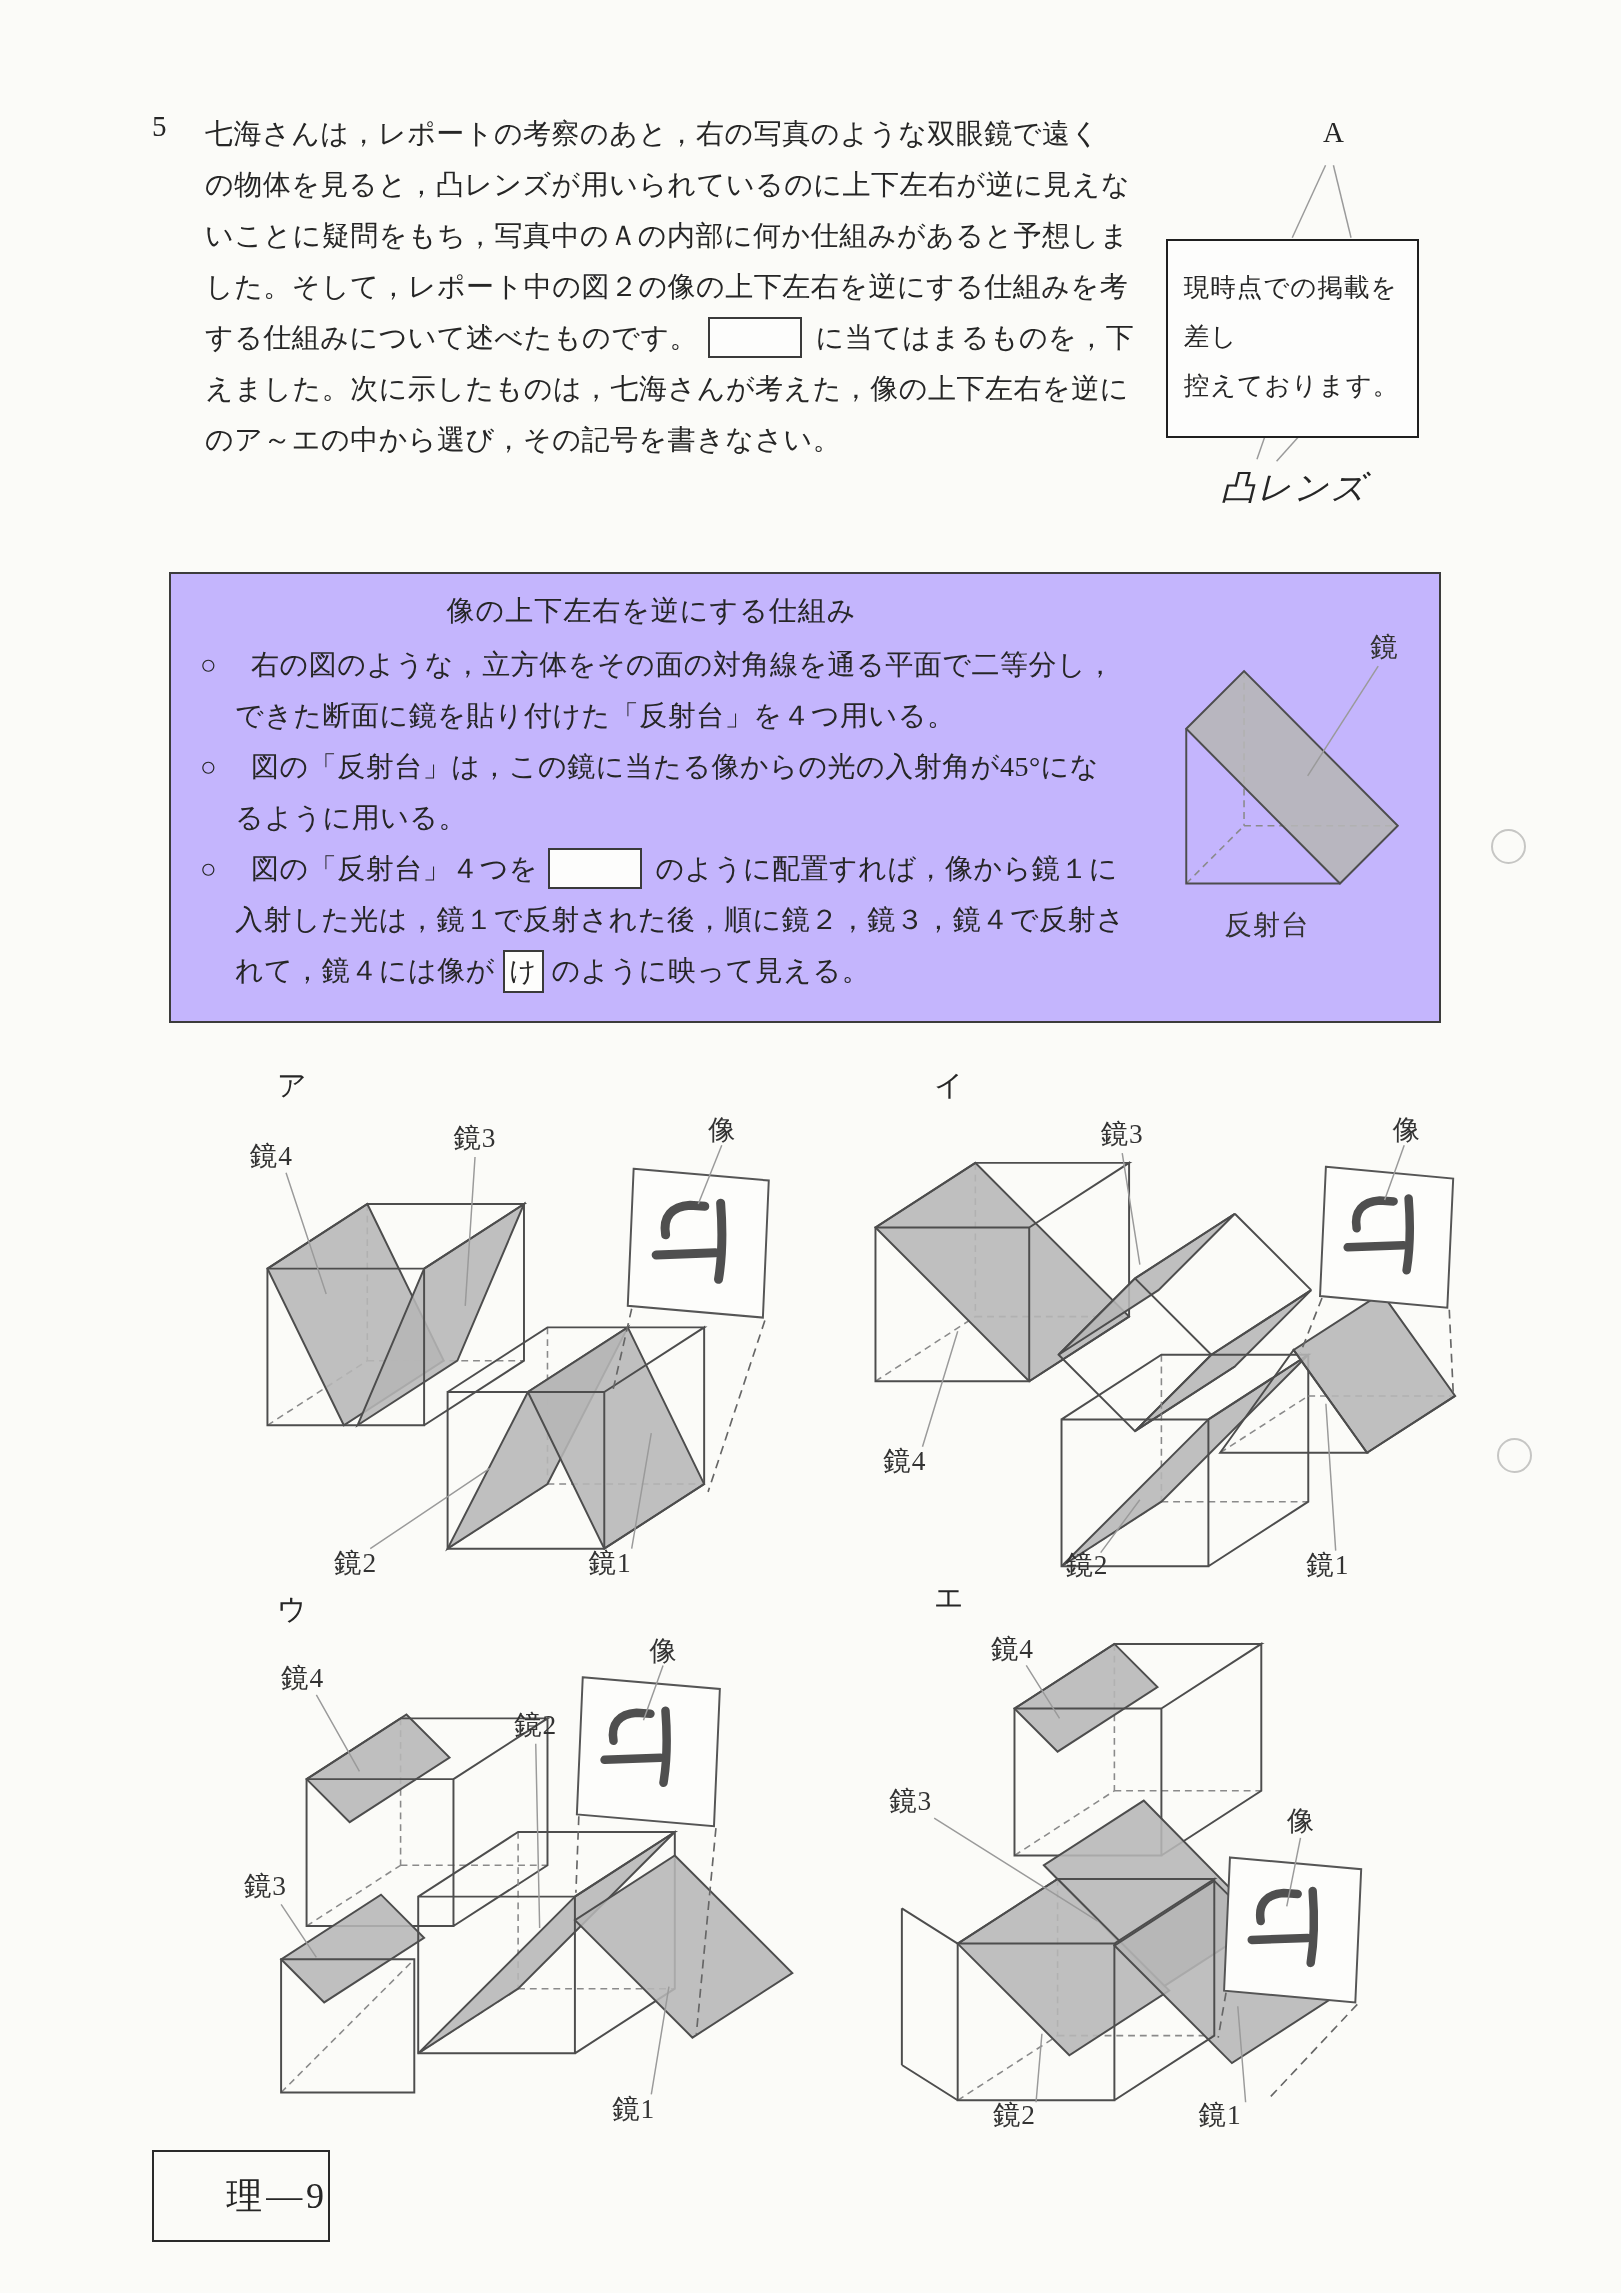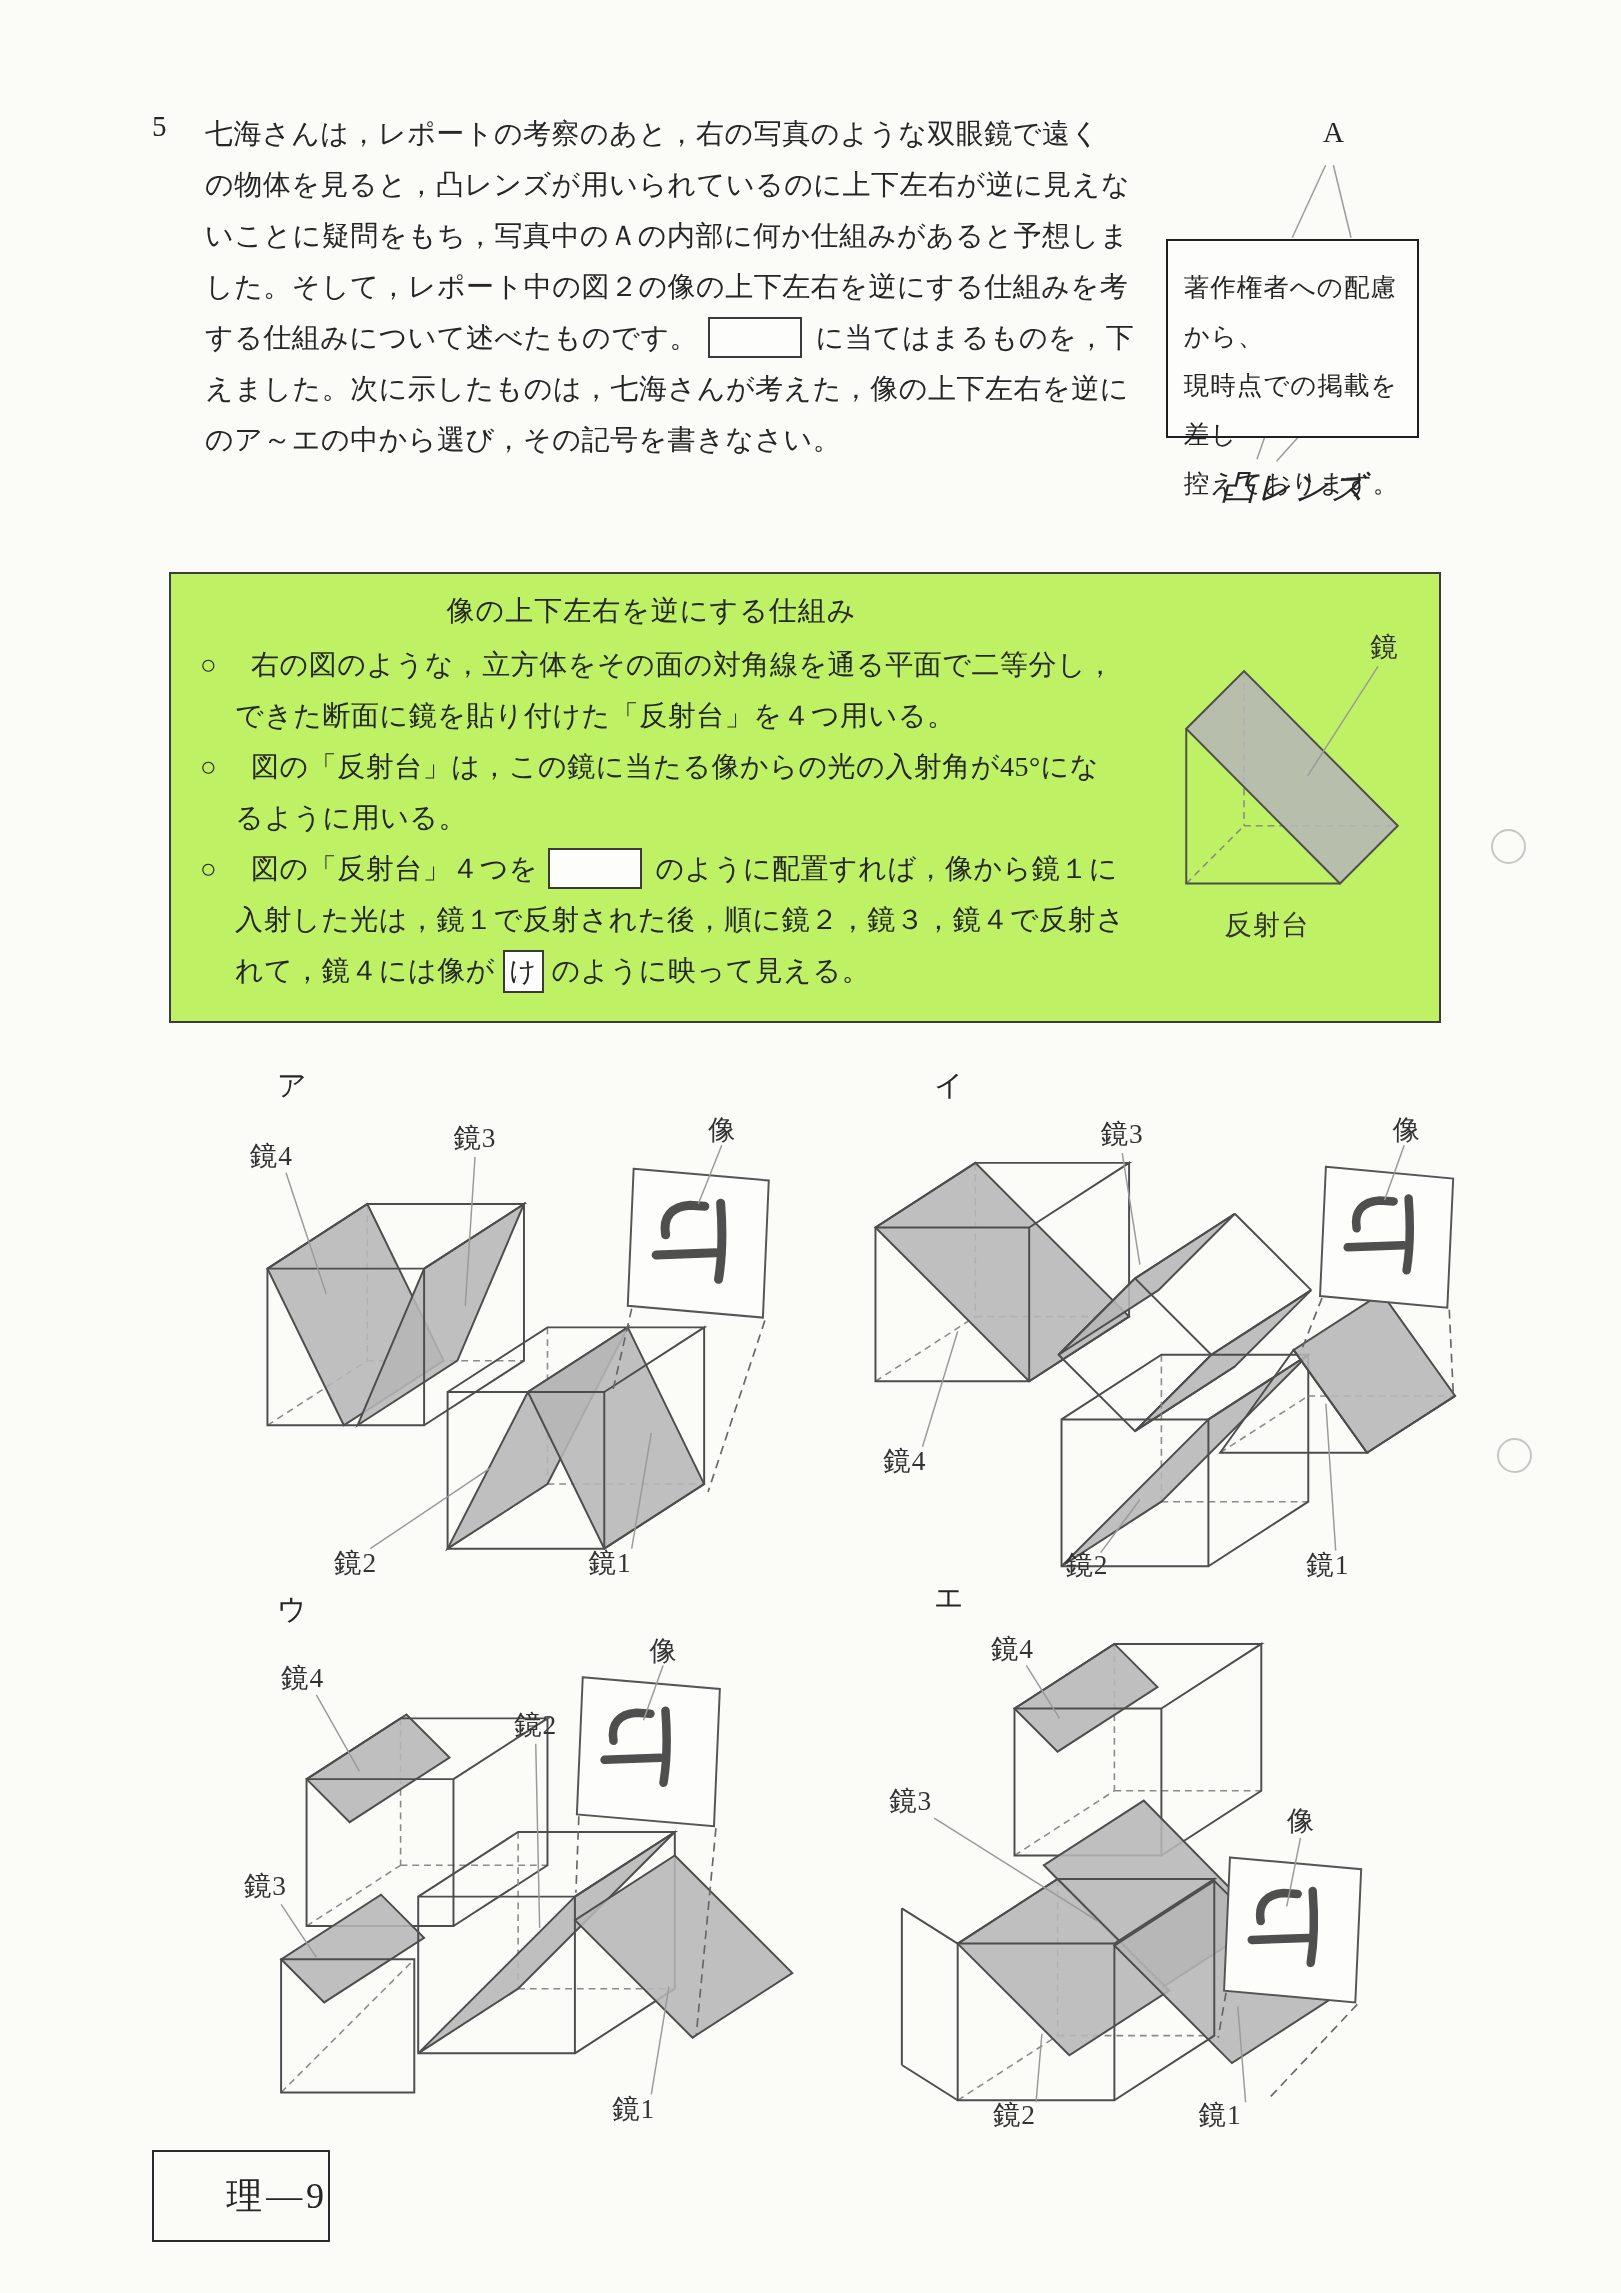--- a/index.html
+++ b/index.html
@@ -18,21 +18,21 @@
   
   .part-a{position:absolute; left:1323px; top:116px; font-size:29px;}
   .notice-box{
     position:absolute; left:1166px; top:239px; width:233px; height:173px;
     border:2.9px solid #1f1f1f; background:#fdfdfc; padding:21.6px 0 0 15.7px;
     font-size:25.5px; line-height:49px; letter-spacing:1px;
   }
   .lens-caption{position:absolute; left:1221px; top:465px; font-size:34px; letter-spacing:2px;font-style:italic;}
   .photo-connectors{position:absolute; left:1157px; top:118px;}
   
-  .mech{position:absolute; left:169px; top:572px; width:1268px; height:447px; border:2px solid #3c3c3c; background:#bef264;}
+  .mech{position:absolute; left:169px; top:572px; width:1268px; height:447px; border:2px solid #3c3c3c; background:#c4b5fd;}
   .mech-title{position:absolute; left:0; top:17.6px; width:961px; text-align:center; font-size:28px; letter-spacing:1px;}
   .mech-body{position:absolute; left:29px; top:65px; width:941px; font-size:28px; letter-spacing:0.5px;}
   .m-line{height:51px; line-height:51px; white-space:nowrap;}
   .m-line .marker{display:inline-block; width:51px;}
   .m-indent{padding-left:35px;}
   .kbox{display:inline-block; min-width:37px; height:39px; border:2px solid #3a3a3a; text-align:center; line-height:39px; font-size:26.5px; vertical-align:middle; margin:0 7.8px 3.9px 7.8px; background:#fdfdfc;}
   .mech-fig{position:absolute; left:980px; top:45px;}
   
   .opt{position:absolute;}
   .opt-letter{font-size:29px; margin:0 0 3.9px 86px; letter-spacing:2px;}
@@ -74,21 +74,20 @@
   </div>
 
   <div class="part-a">A</div>
   <svg class="photo-connectors" width="294" height="412" viewBox="0 0 300 420">
     <path class="lead" d="M172,48 L138,122"></path>
     <path class="lead" d="M180,48 L198,122"></path>
     <path class="lead" d="M118,302 L102,348"></path>
     <path class="lead" d="M165,302 L122,350"></path>
   </svg>
   <div class="notice-box">
-    <div>著作権者への配慮から、</div>
     <div>現時点での掲載を差し</div>
     <div>控えております。</div>
   </div>
   <div class="lens-caption">凸レンズ</div>
 
   <div class="mech">
     <div class="mech-title">像の上下左右を逆にする仕組み</div>
     <div class="mech-body">
       <div class="m-line">
         <span class="marker">○</span><span>右の図のような，立方体をその面の対角線を通る平面で二等分し，</span>

